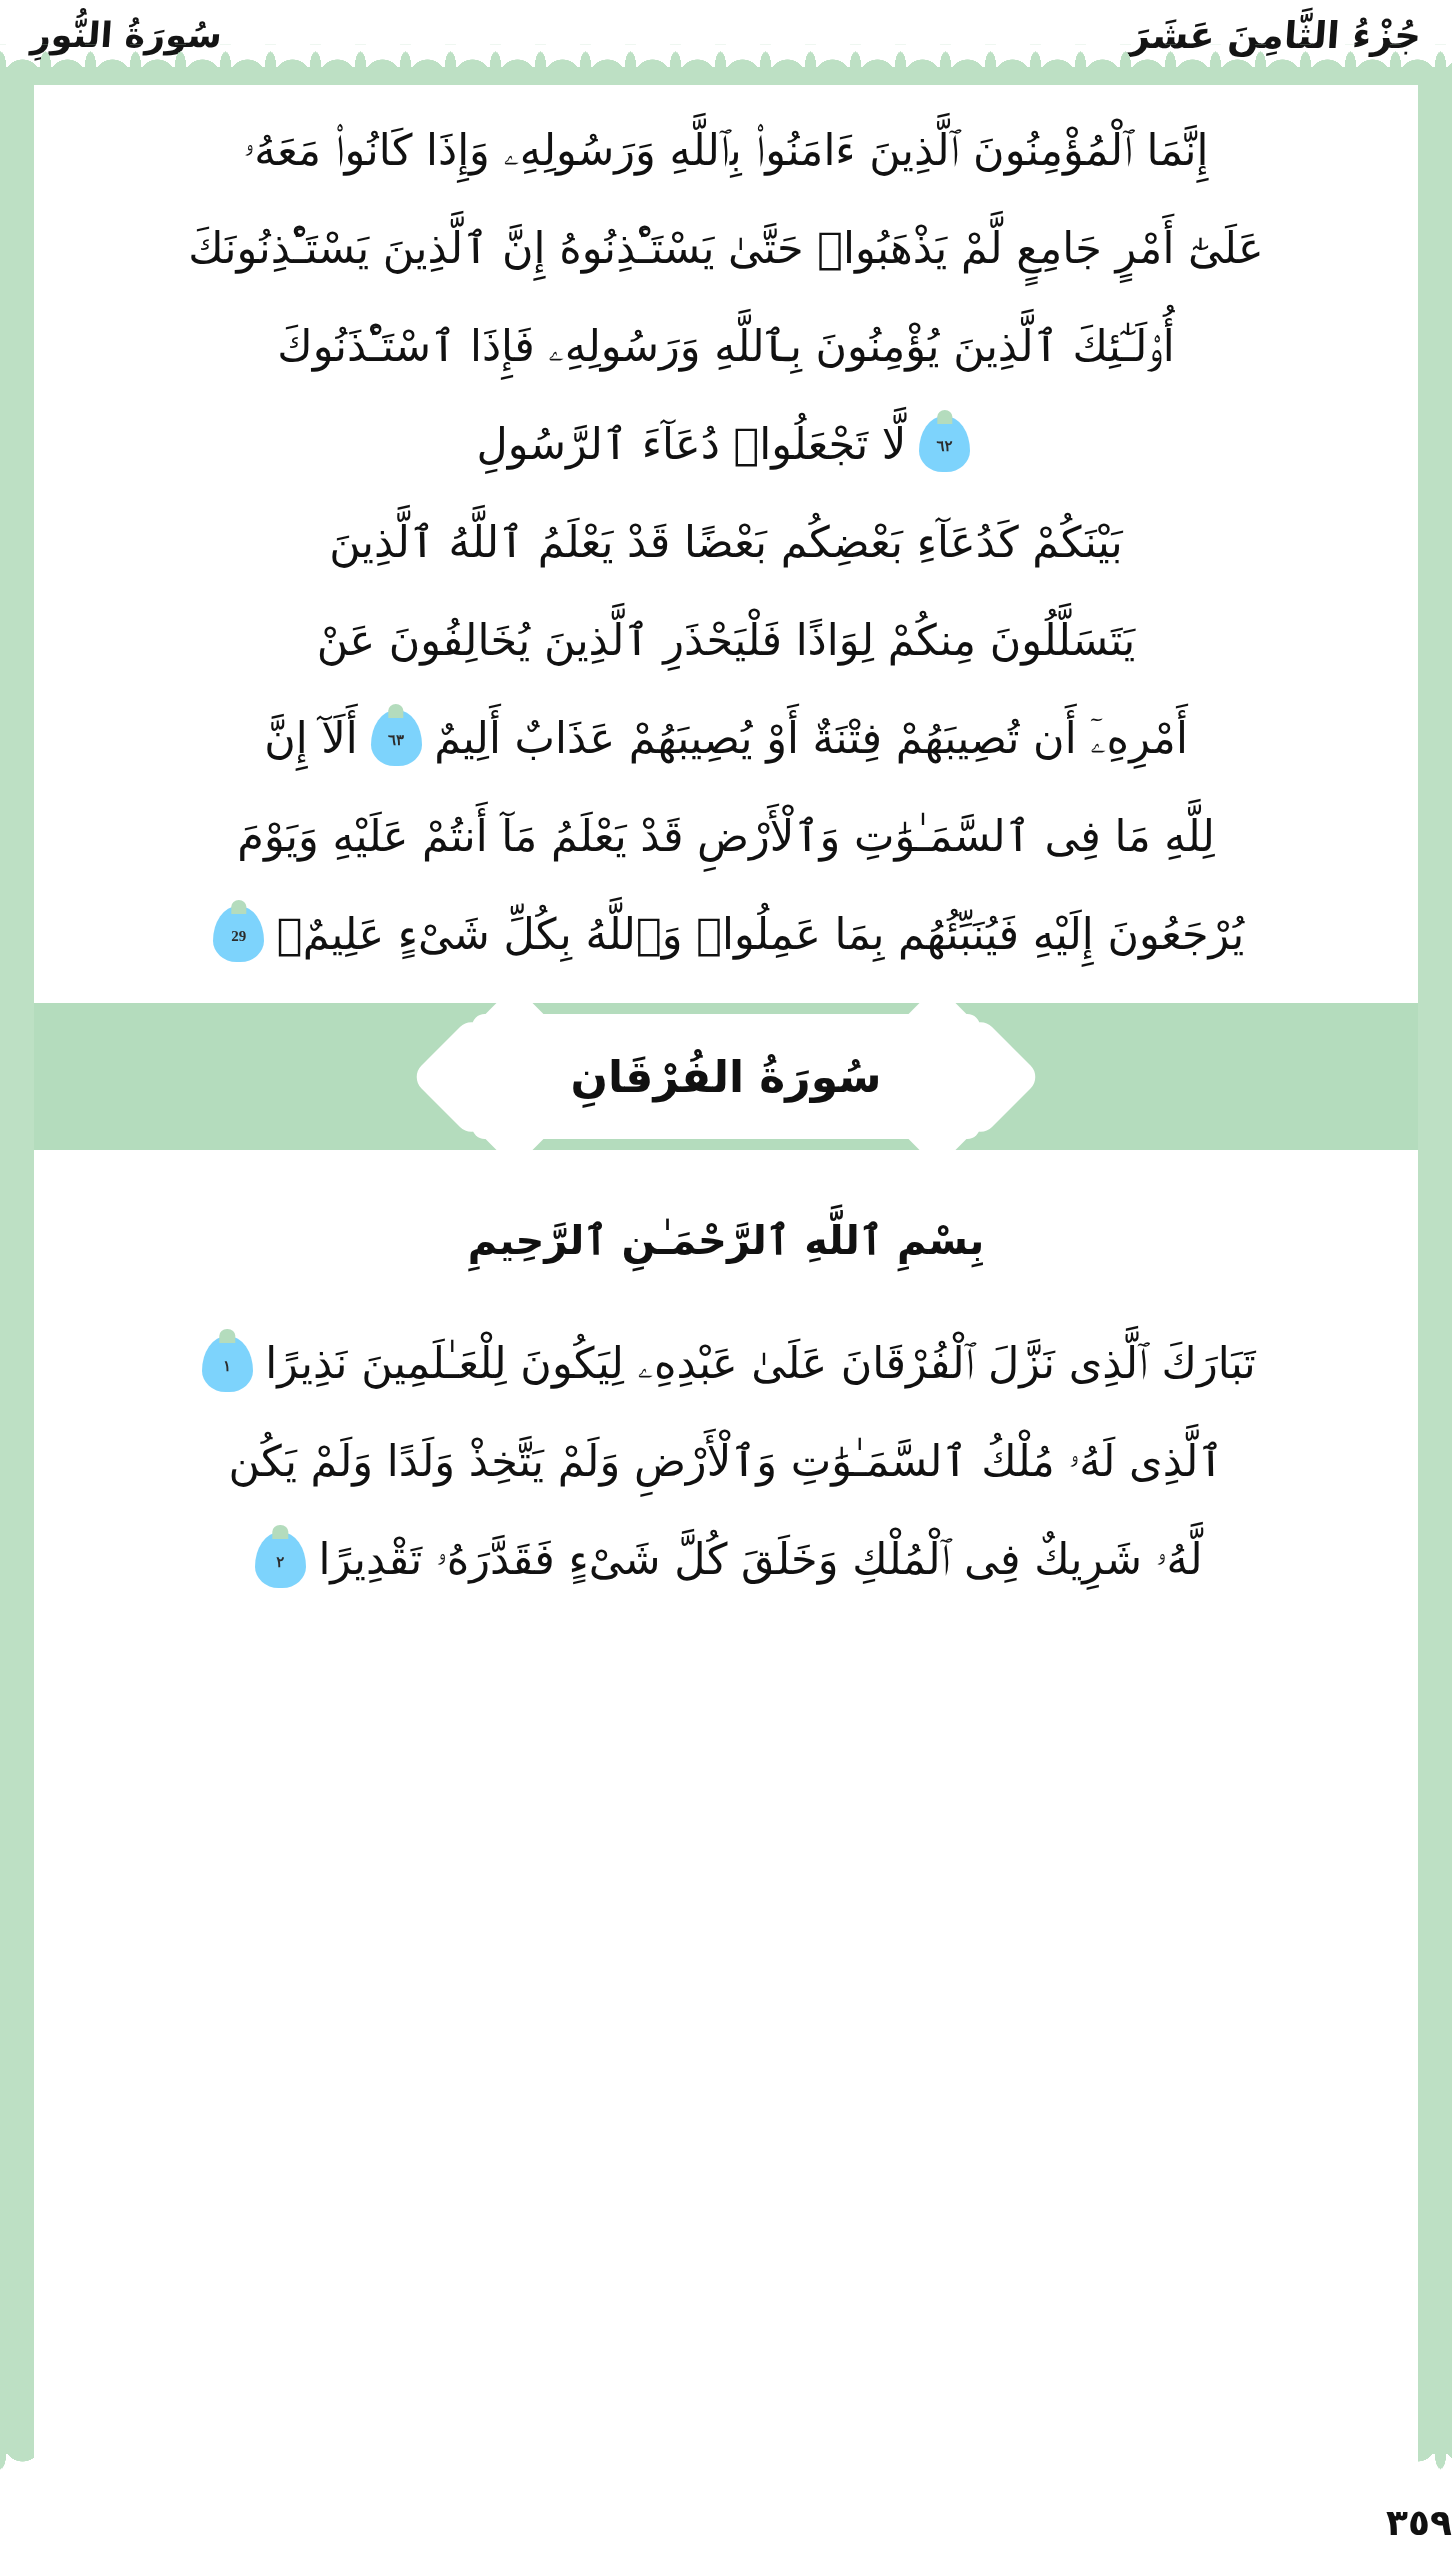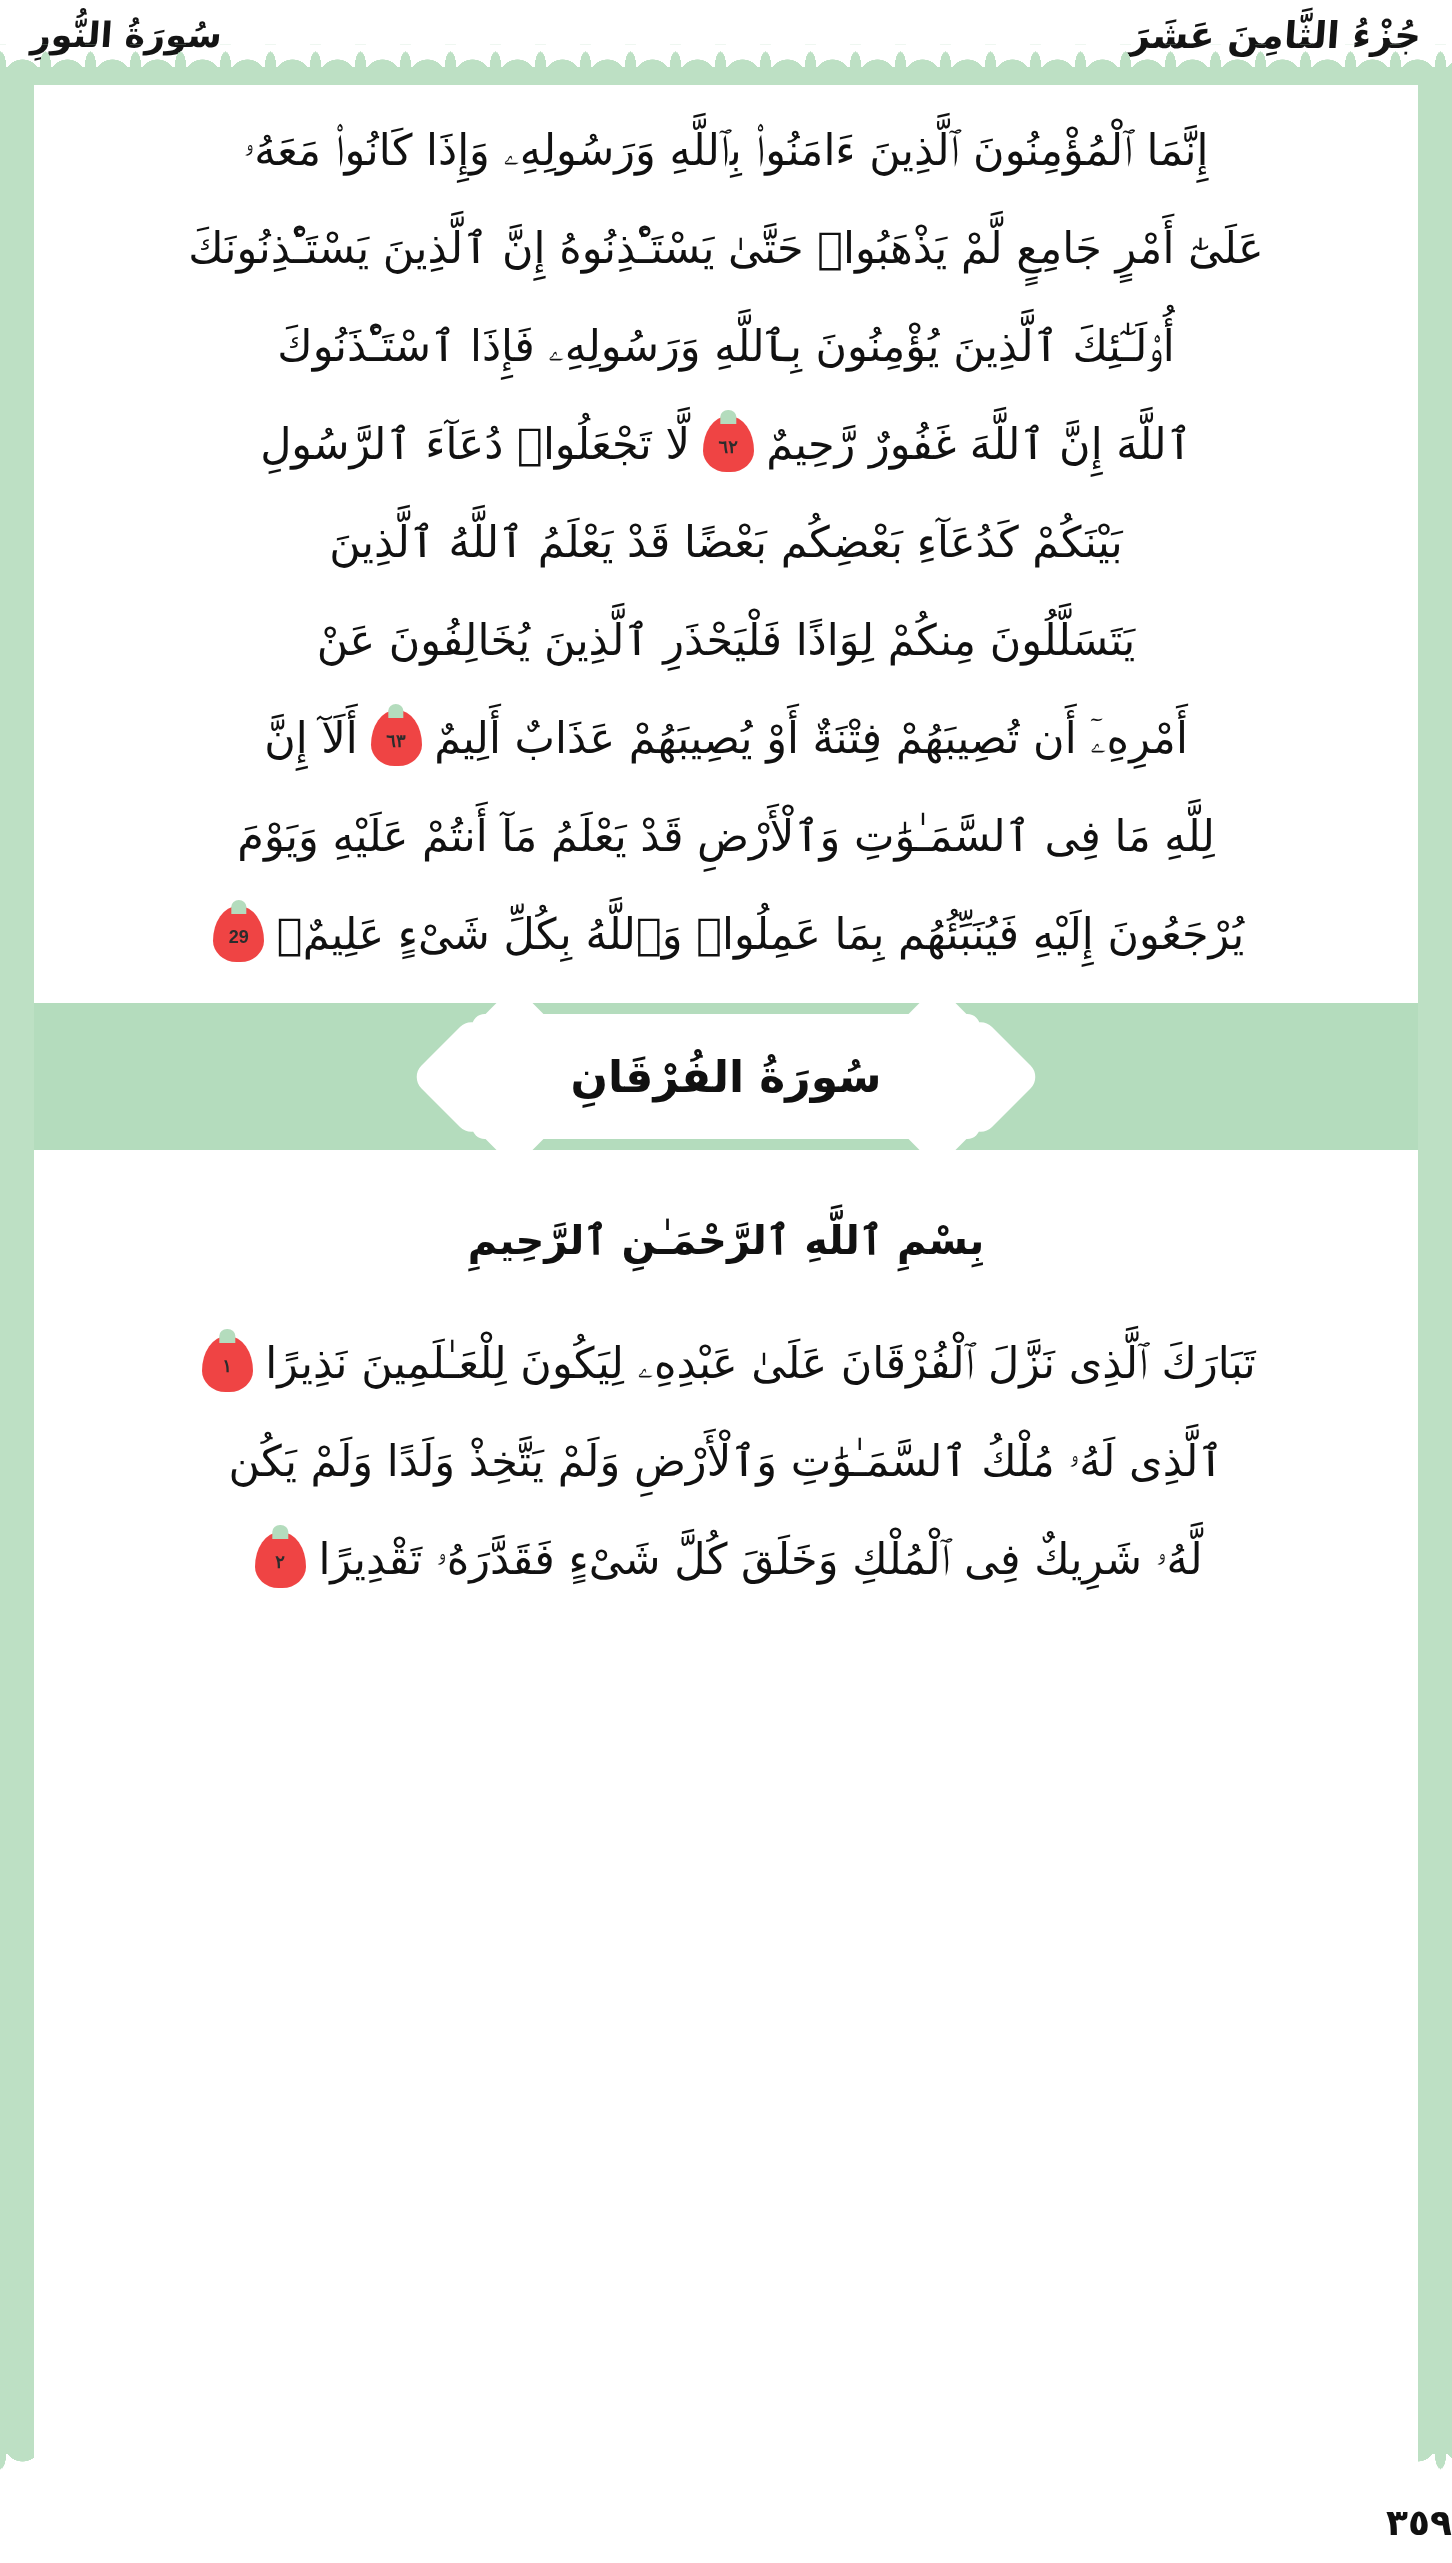--- a/index.html
+++ b/index.html
@@ -111,25 +111,25 @@
   }
 
   
   .ayah-mark {
     display: inline-flex;
     align-items: center;
     justify-content: center;
     width: 51px;
     height: 56px;
     flex: 0 0 auto;
-    background: #ef4444;
+    background: #7dd3fc;
     color: #2c2c2c;
-    font-size: 18px;
+    font-size: 15px;
     font-weight: 600;
-    font-family: Liberation Sans, sans-serif;
+    font-family: Liberation Serif, serif;
     margin: 0 5.4px;
     
     border-radius: 48% 48% 46% 46% / 62% 62% 38% 38%;
     position: relative;
     padding-top: 5.4px;
   }
   .ayah-mark::before {
     content: "";
     position: absolute;
     top: -6.4px; left: 50%;
@@ -249,21 +249,20 @@
     <div class="q-line">
       <span class="txt">عَلَىٰٓ أَمْرٍ جَامِعٍ لَّمْ يَذْهَبُوا۟ حَتَّىٰ يَسْتَـْٔذِنُوهُ إِنَّ ٱلَّذِينَ يَسْتَـْٔذِنُونَكَ</span>
     </div>
 
     <div class="q-line">
       <span class="txt">أُو۟لَـٰٓئِكَ ٱلَّذِينَ يُؤْمِنُونَ بِٱللَّهِ وَرَسُولِهِۦ فَإِذَا ٱسْتَـْٔذَنُوكَ</span>
     </div>
 
 
     <div class="q-line">
-      <span class="txt">ٱللَّهَ إِنَّ ٱللَّهَ غَفُورٌ رَّحِيمٌ</span>
       <span class="ayah-mark">٦٢</span>
       <span class="txt">لَّا تَجْعَلُوا۟ دُعَآءَ ٱلرَّسُولِ</span>
     </div>
 
     <div class="q-line">
       <span class="txt">بَيْنَكُمْ كَدُعَآءِ بَعْضِكُم بَعْضًا قَدْ يَعْلَمُ ٱللَّهُ ٱلَّذِينَ</span>
     </div>
 
     <div class="q-line">
       <span class="txt">يَتَسَلَّلُونَ مِنكُمْ لِوَاذًا فَلْيَحْذَرِ ٱلَّذِينَ يُخَالِفُونَ عَنْ</span>

